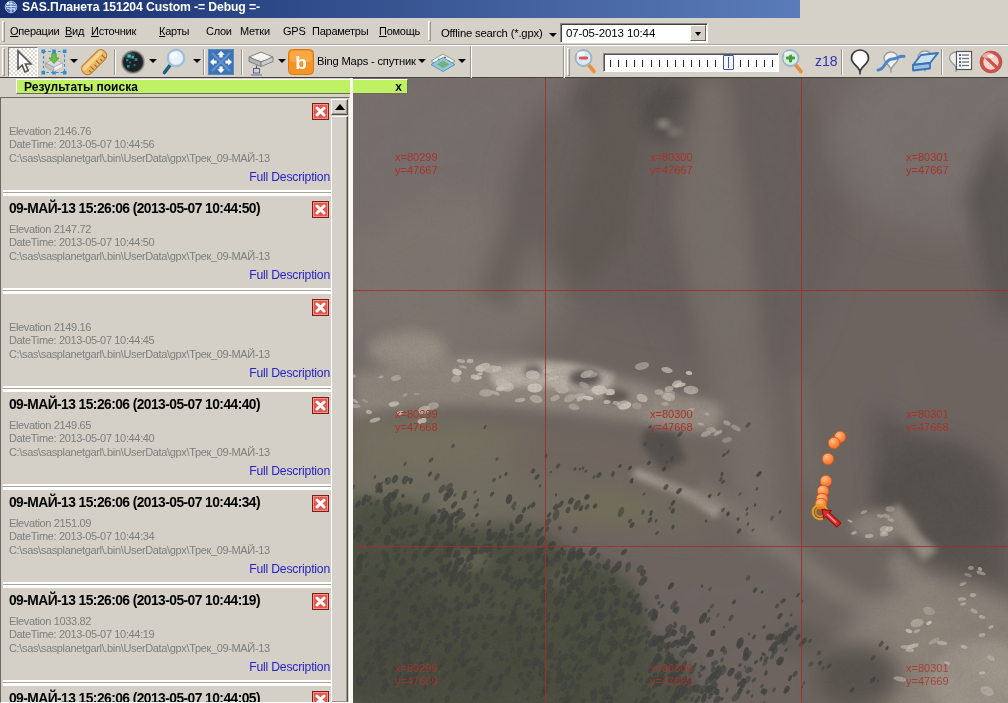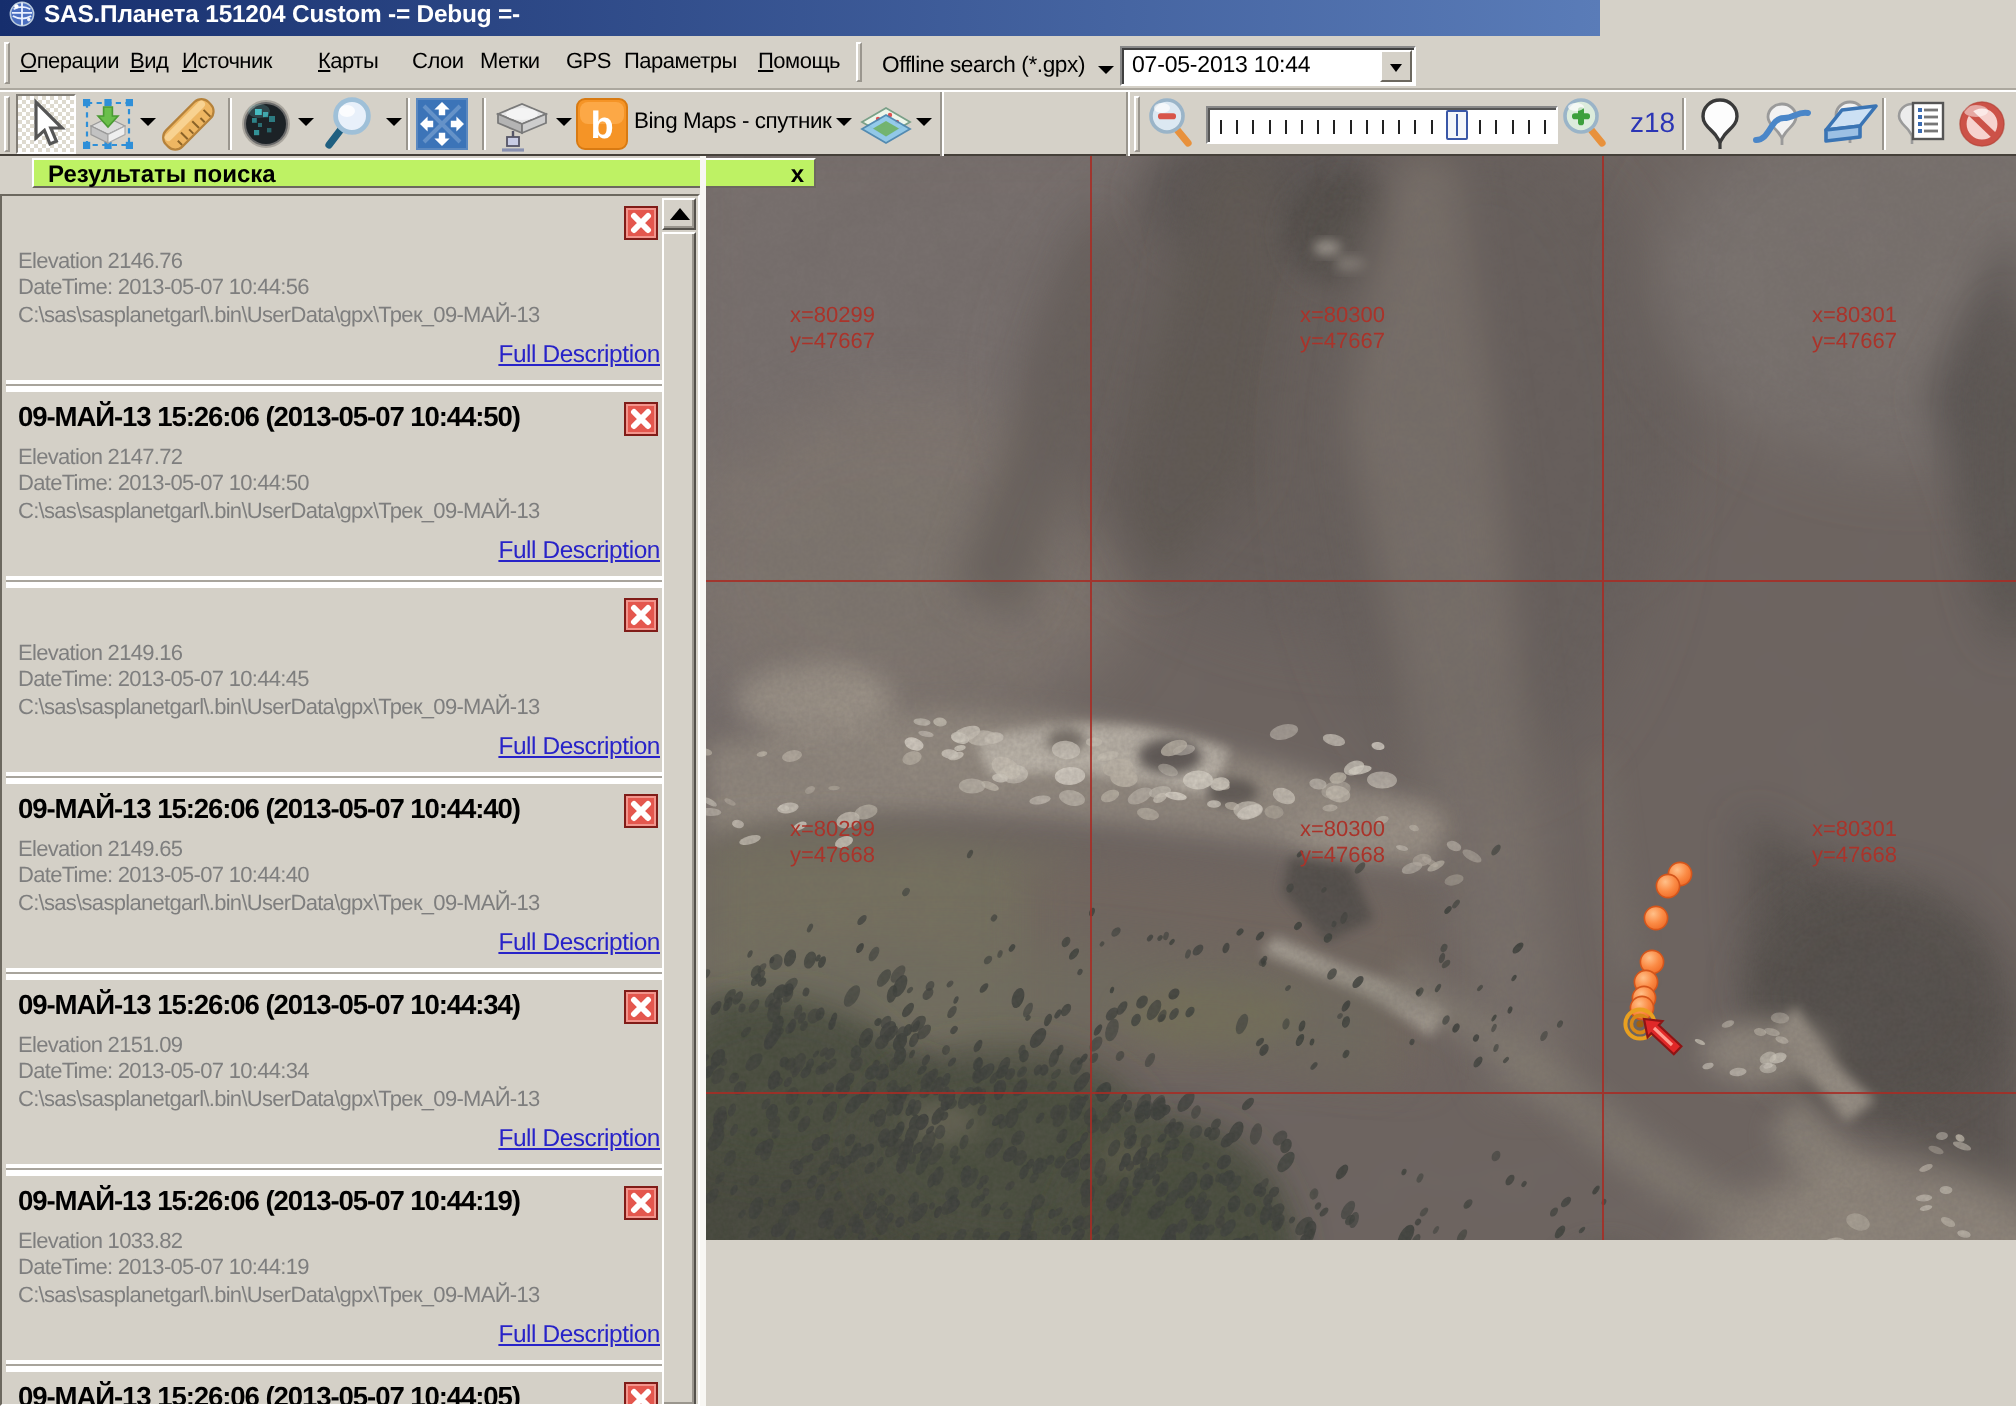--- a/index.html
+++ b/index.html
@@ -29,35 +29,35 @@
 .bandsep{position:absolute;top:0px;height:33px;width:2px;border-left:1px solid #9a968e;border-right:1px solid #fff}
 #bingTxt{position:absolute;left:317px;top:9px;font-size:11.2px;letter-spacing:-0.2px}
 #z18{position:absolute;left:815px;top:7px;font-size:14px;font-weight:normal;color:#2b35b5}
 #slider{position:absolute;left:603px;top:7px;width:176px;height:19px;background:#fff;border:1px solid;border-color:#888 #fff #fff #888;box-shadow:inset 1px 1px 0 #555}
 #ticks{position:absolute;left:6px;top:6px;width:163px;height:7px;
  background-image:repeating-linear-gradient(to right,#222 0 1px,transparent 1px 8.1px)}
 #thumb{position:absolute;left:119px;top:1px;width:11px;height:15px;background:#f4f6fa;border:1px solid #3a57a7;border-radius:1px}
 #thumb:after{content:"";position:absolute;left:4px;top:1px;width:1px;height:11px;background:#3a57a7}
 
 #main{position:absolute;left:0;top:78px;width:1008px;height:625px}
-#map{position:absolute;left:353px;top:0;width:655px;height:542px;background:#a3a3a3;overflow:hidden}
+#map{position:absolute;left:353px;top:0;width:655px;height:625px;background:#a3a3a3;overflow:hidden}
 
 #panel{position:absolute;left:0;top:0;width:353px;height:625px;background:#d5d1c8}
 #phead{position:absolute;left:16px;top:1px;width:392px;height:15px;border:1px solid;border-color:#fff #6c685f #6c685f #fff;background:#bef264;font-size:12px;font-weight:bold}
 #phead span{position:absolute;left:7px;top:0px}
 #phead .x{position:absolute;left:auto;right:5px;top:0px;font-weight:bold;font-size:12px}
 #pedge{position:absolute;left:350px;top:0;width:3px;height:625px;background:#f8f7f3}
 #pbody{position:absolute;left:0px;top:19px;width:350px;height:606px;border:1px solid;border-color:#6c685f #fff #fff #6c685f;background:#d4d0c7;overflow:hidden}
 #plist{position:absolute;left:2px;top:1px;width:330px;height:604px;overflow:hidden;background:#d4d0c7}
 .item{position:relative;height:98px}
 .item .t{position:absolute;left:6px;top:4px;font-size:13.8px;font-weight:bold;letter-spacing:-0.55px}
 .item .xb{position:absolute;right:4px;top:4px;width:17px;height:17px;background:#e4574e;border:1px solid #801c18;box-shadow:inset 0 0 0 1px #f2948c}
 .item .xb svg{position:absolute;left:2px;top:2px}
 .item .g{position:absolute;left:6px;font-size:11px;color:#7e7e7e;letter-spacing:-0.35px}
-.item .lnk{position:absolute;right:3px;top:71px;font-size:12.2px;letter-spacing:-0.2px;color:#2823c8;text-decoration:underline}
+.item .lnk{position:absolute;right:3px;top:71px;font-size:12.2px;letter-spacing:-0.2px;color:#2823c8;}
 .item .sep{position:absolute;left:0;top:91px;width:100%;height:6px;background:linear-gradient(#fff 0 2px,#a8a49c 2px 3px,#fff 3px 6px)}
 .g1{top:25.5px}.g2{top:39px}.g3{top:52.5px}.g3{top:52.5px;font-size:11.3px;letter-spacing:-0.2px}
 
 #sbar{position:absolute;right:1px;top:1px;width:17px;height:604px;background:#d4d0c7}
 #sup{position:absolute;left:0;top:0;width:17px;height:16px;background:#d5d1c8;border:1px solid;border-color:#fff #55524c #55524c #fff;box-shadow:inset -1px -1px 0 #9a968e}
 #sup:after{content:"";position:absolute;left:3px;top:4px;border-left:5px solid transparent;border-right:5px solid transparent;border-bottom:6px solid #000}
 #sthumb{position:absolute;left:0;top:17px;width:17px;height:587px;background:#d5d1c8;border:1px solid;border-color:#fff #55524c #55524c #fff;box-shadow:inset -1px -1px 0 #9a968e}
 svg{display:block}
 </style></head>
 <body>

